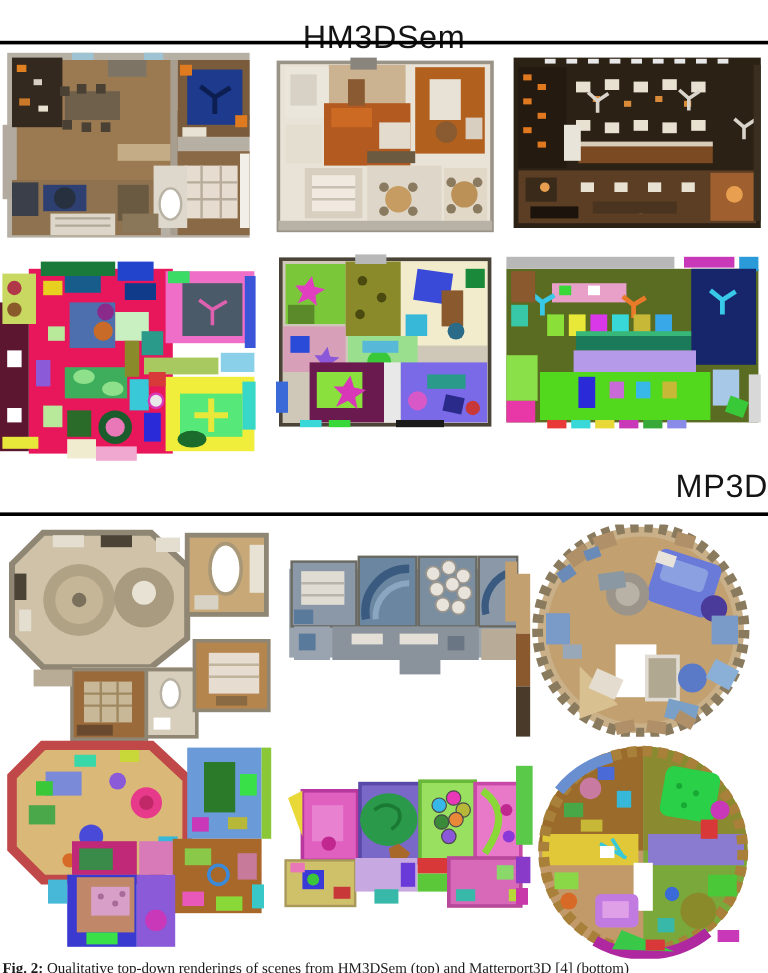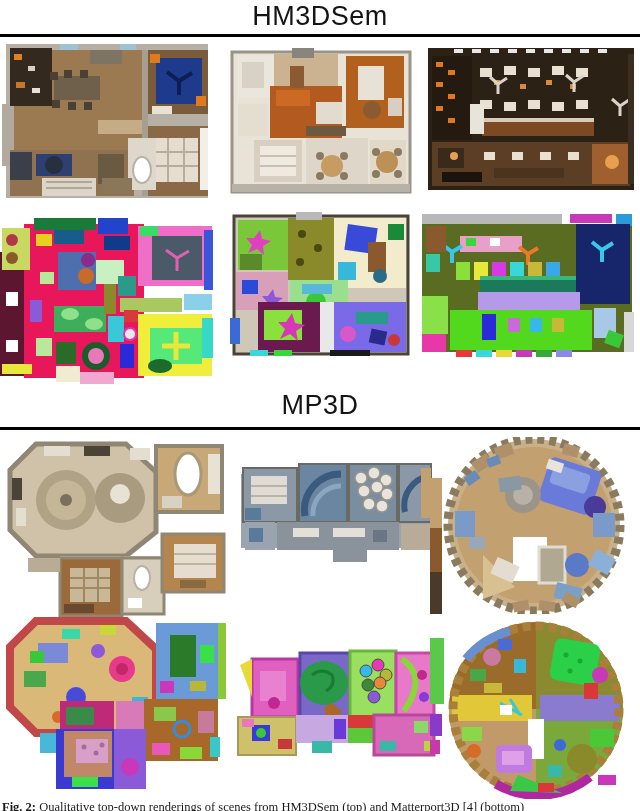--- a/index.html
+++ b/index.html
@@ -4,22 +4,22 @@
 <style>
   html,body{margin:0;padding:0;}
   body{
     width:640px;height:811px;position:relative;background:#ffffff;
     overflow:hidden;font-family:"Liberation Sans",sans-serif;
   }
   .section-title{
     position:absolute;left:0;width:640px;text-align:center;
     font-size:27px;font-weight:400;color:#141414;letter-spacing:0.5px;
   }
-  #title-hm3dsem{top:1px;}
-  #title-mp3d{top:390px;}
+  #title-hm3dsem{top:16px;}
+  #title-mp3d{top:390px;text-align:right;}
   .rule{position:absolute;left:0;width:640px;height:3px;background:#000;}
   #rule-hm3dsem{top:34px;}
   #rule-mp3d{top:427px;}
   .panel{position:absolute;}
   .panel svg{display:block;width:100%;height:100%;}
   #caption{
     position:absolute;top:800px;left:2px;width:636px;
     font-family:"Liberation Serif",serif;font-size:12.5px;color:#1a1a1a;
     white-space:nowrap;
   }

